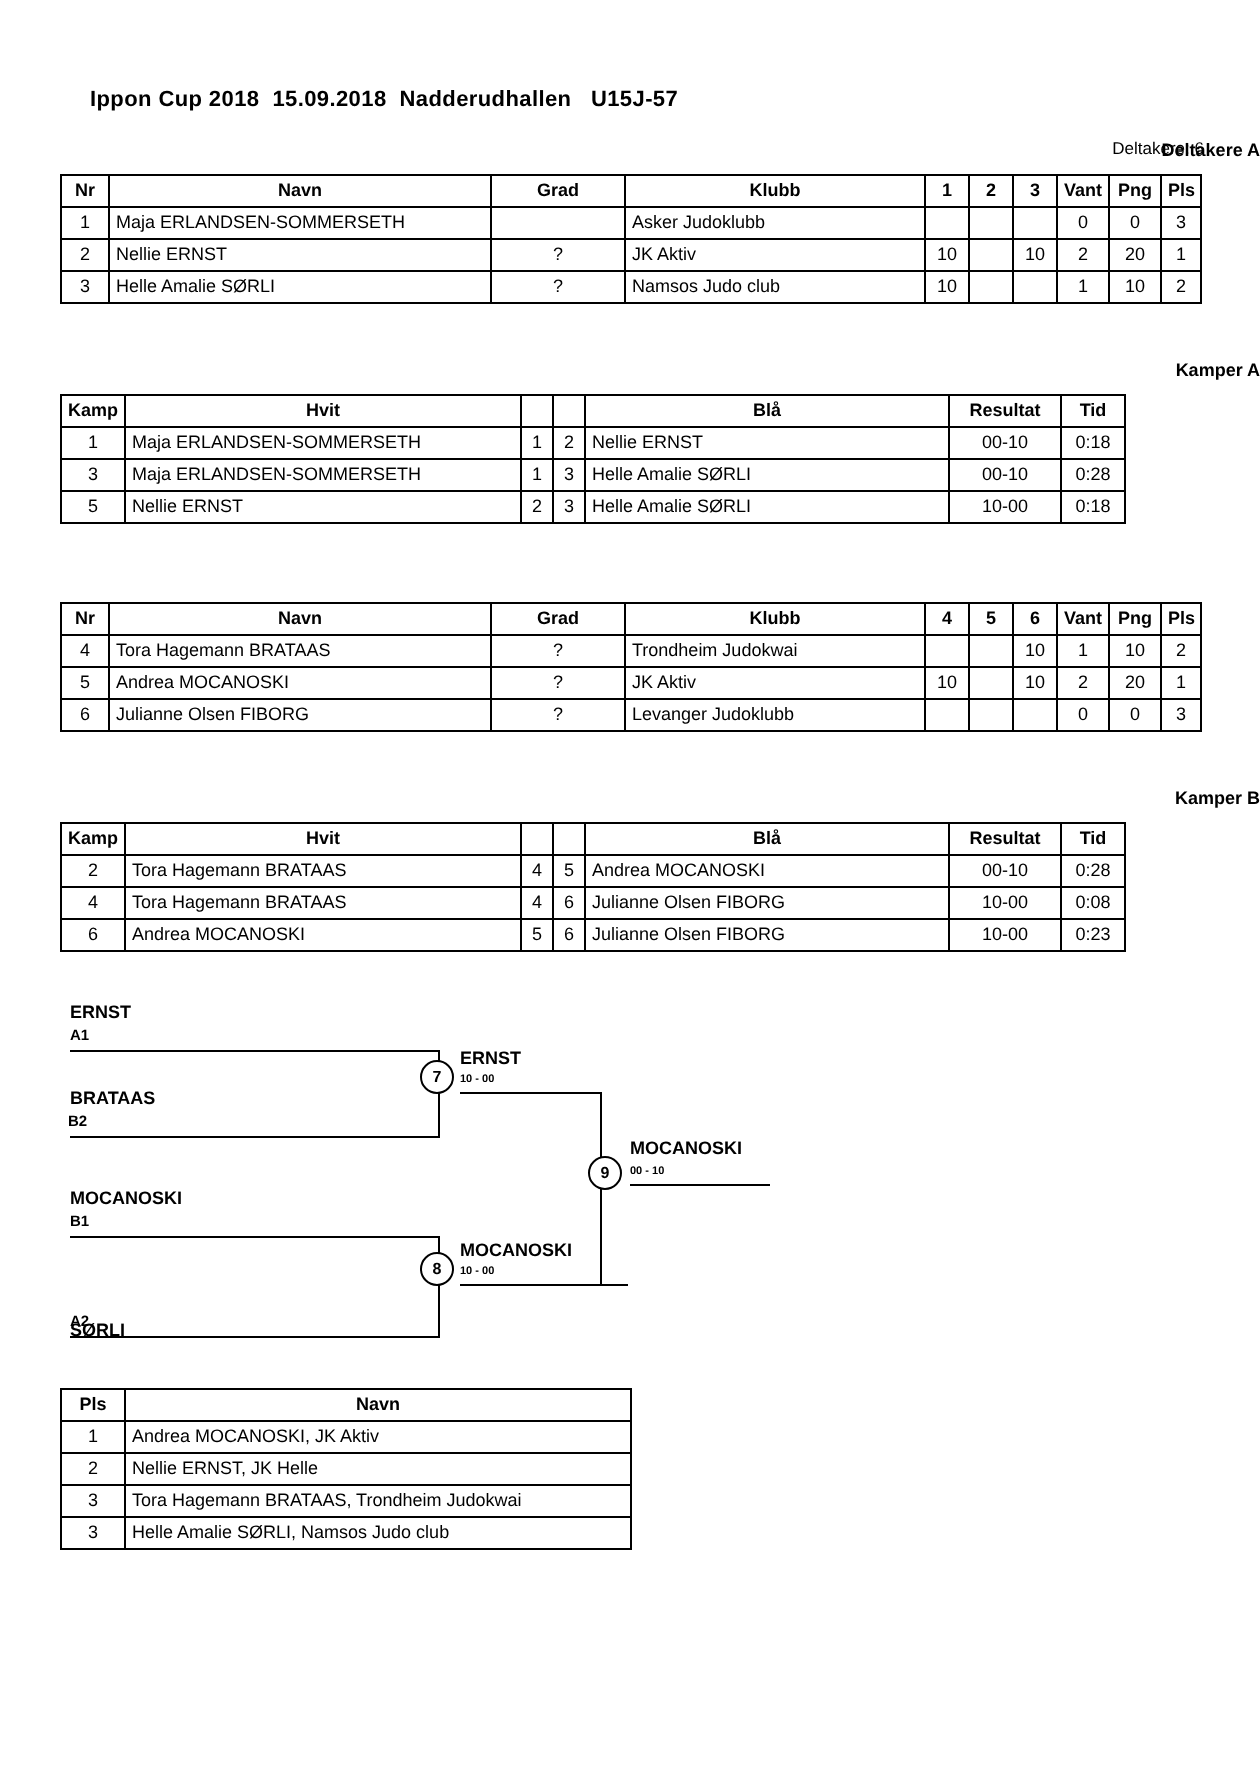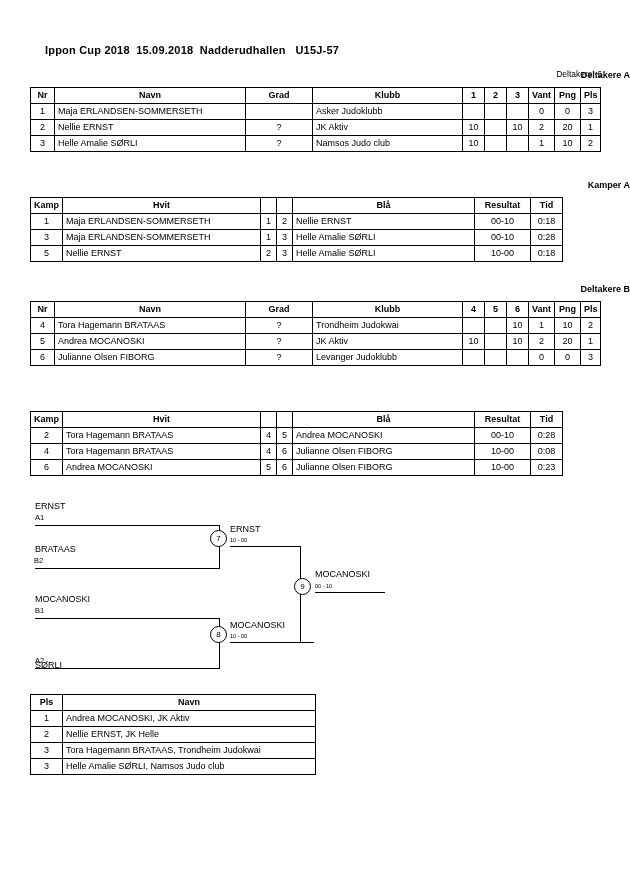--- a/index.html
+++ b/index.html
@@ -65,20 +65,21 @@
   }
   .c { text-align: center; }
   .l { text-align: left; }
 
   
   .bracket {
     position: absolute;
     left: 0; top: 498px;
     width: 630px;
     height: 180px;
+    font-weight: bold;
   }
   .bline {
     position: absolute;
     background: #000000;
   }
   .bname {
     position: absolute;
     font-size: 9px;
     white-space: nowrap;
   }
@@ -223,21 +224,20 @@
       <td class="l">Nellie ERNST</td>
       <td class="c">2</td>
       <td class="c">3</td>
       <td class="l">Helle Amalie SØRLI</td>
       <td class="c">10-00</td>
       <td class="c">0:18</td>
     </tr>
   </tbody>
     </table>
 
-  <div class="section-label" style="top:284px;">Deltakere B</div>
   <table class="grid" style="left:30px; top:301px; width:570px;">
     <colgroup>
       <col style="width:24px">
         <col style="width:191px">
         <col style="width:67px">
         <col style="width:150px">
       <col style="width:22px">
         <col style="width:22px">
         <col style="width:22px">
       <col style="width:26px">
@@ -289,20 +289,21 @@
       <td class="c"></td>
       <td class="c"></td>
       <td class="c"></td>
       <td class="c">0</td>
       <td class="c">0</td>
       <td class="c">3</td>
     </tr>
   </tbody>
     </table>
 
+  <div class="section-label" style="top:394px;">Kamper B</div>
   <table class="grid" style="left:30px; top:411px; width:532px;">
     <colgroup>
       <col style="width:32px">
         <col style="width:198px">
         <col style="width:16px">
         <col style="width:16px">
       <col style="width:182px">
         <col style="width:56px">
         <col style="width:32px">
     </colgroup>

